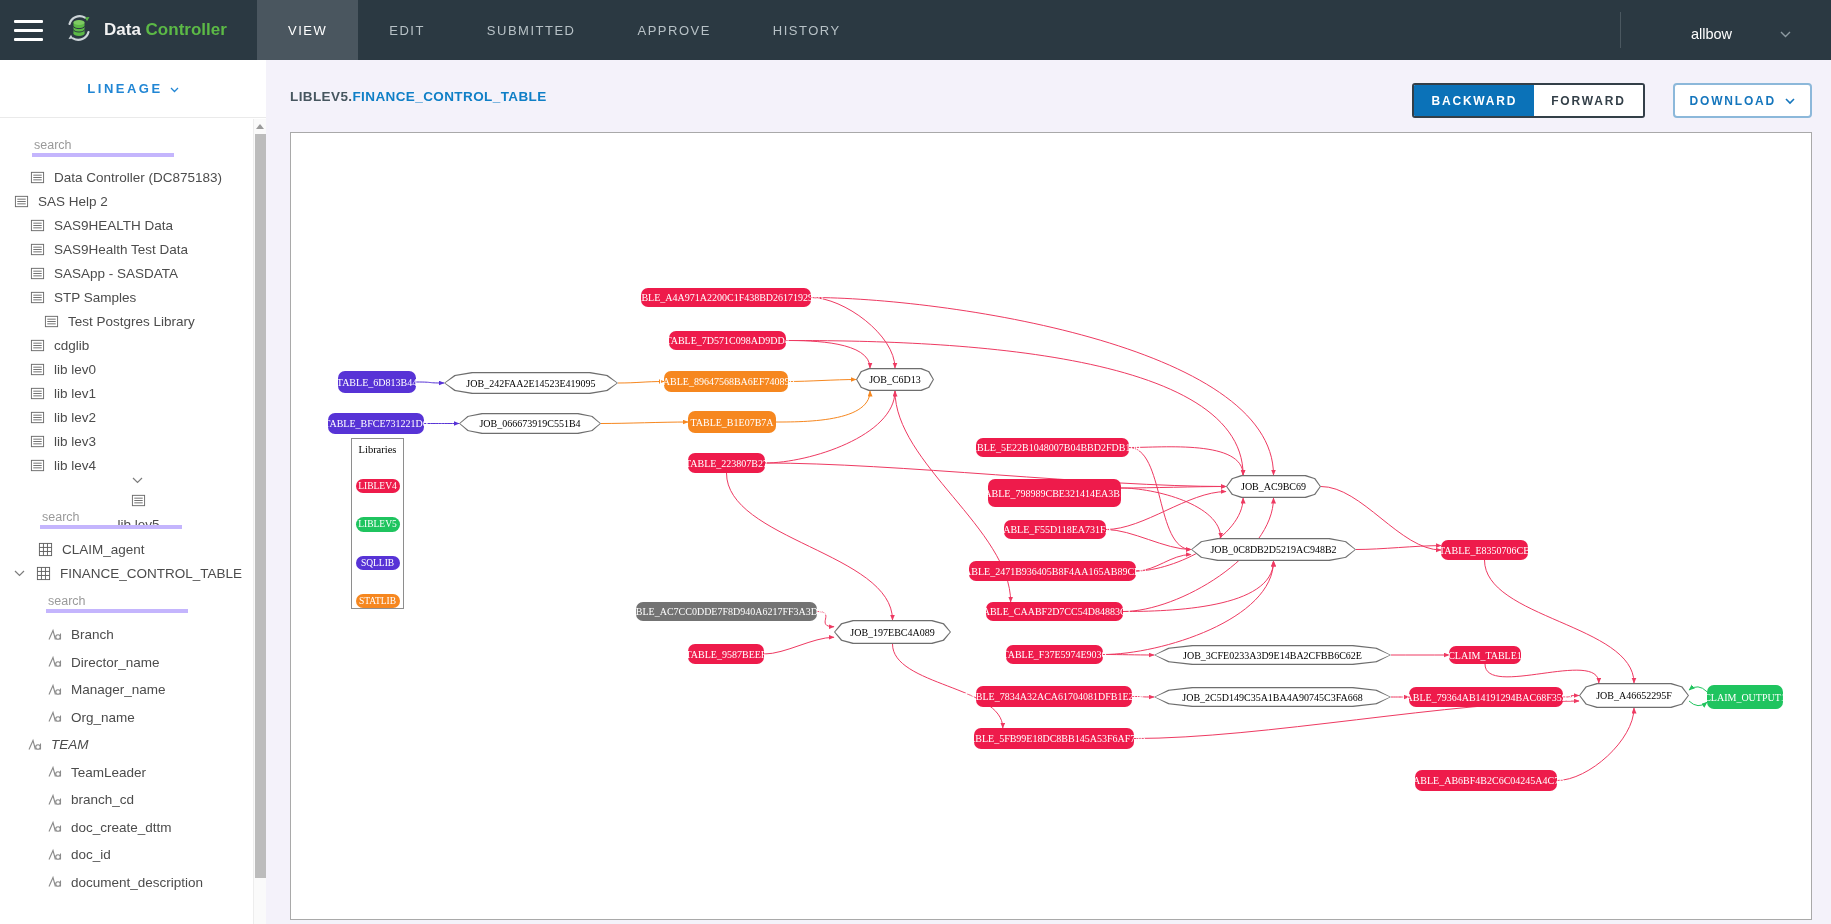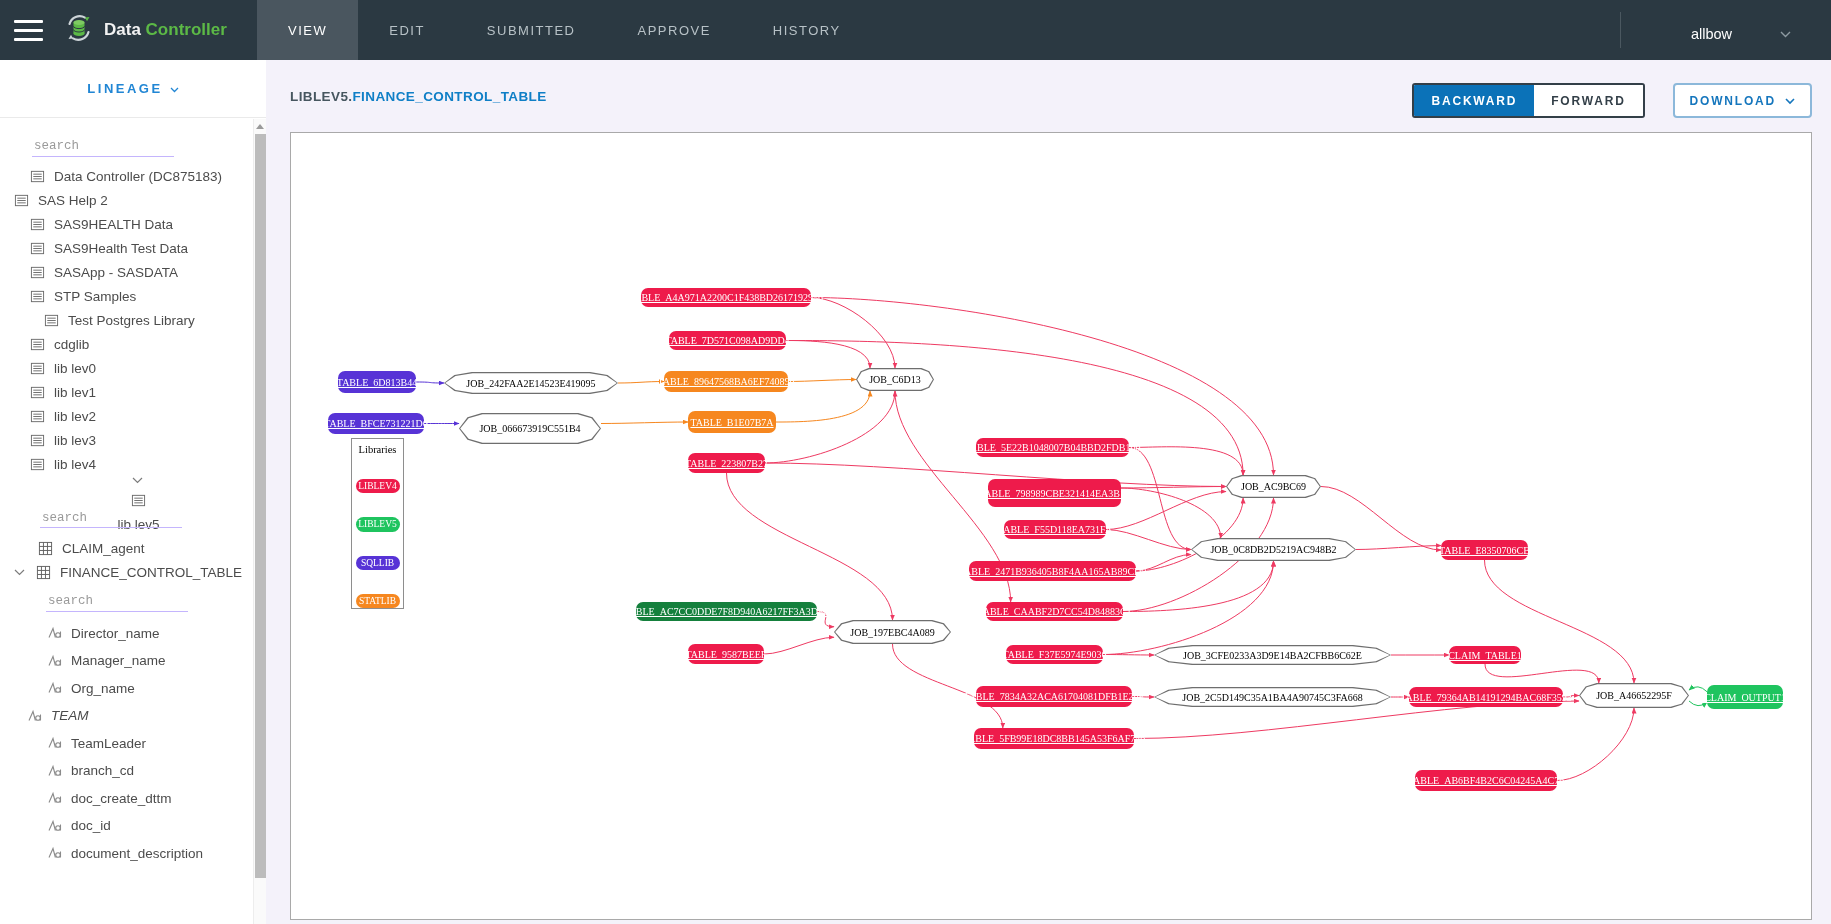--- a/index.html
+++ b/index.html
@@ -28,22 +28,22 @@
     color:#fff; font-size:14.5px; cursor:pointer; height:100%; }
   .chev-sm svg { display:block; }
 
   
   .sidebar { position:absolute; top:60px; left:0; width:266px; height:864px; background:#fff; }
   .lineage-bar { height:58px; display:flex; align-items:center; justify-content:center; gap:7px;
     color:#2186d4; font-size:13px; font-weight:bold; letter-spacing:2.5px; cursor:pointer;
     border-bottom:1px solid #eaeaea; }
   .tree { position:absolute; top:59px; left:0; right:13px; bottom:0; overflow:hidden; padding-top:10px; }
   .search-wrap { margin-top:6px; margin-bottom:8px; }
-  .tree-search { border:none; border-bottom:1px solid #c4b5fd; outline:none; font-size:12.5px;
-    height:20px; width:142px; color:#444; background:transparent; font-family:Liberation Mono, monospace; }
+  .tree-search { border:none; border-bottom:4px solid #c4b5fd; outline:none; font-size:12.5px;
+    height:20px; width:142px; color:#444; background:transparent; font-family:Liberation Sans, sans-serif; }
   .tree-search::placeholder { color:#9a9a9a; }
   .trow { display:flex; align-items:center; gap:9px; height:24px; font-size:13.5px;
     color:#4c4c4c; cursor:pointer; white-space:nowrap; }
   .trow.crow { height:27.5px; }
   .ticn { display:flex; align-items:center; }
   .tchev { display:flex; align-items:center; width:13px; }
 
   
   .sb-scroll { position:absolute; top:59px; right:0; width:13px; bottom:0;
     background:#fafafa; border-left:1px solid #ededed; }
@@ -63,21 +63,21 @@
   .btn-forward { background:#fff; color:#333f48; border:none; padding:0 17px; height:100%; }
   .btn-download { height:35px; background:#fff; color:#1576bd; border:2px solid #8cb8da;
     border-radius:4px; padding:0 15px; display:flex; align-items:center; gap:9px; }
 
   .canvas { position:absolute; left:24px; top:72px; width:1522px; height:788px;
     background:#fff; border:1px solid #a9a9a9; }
   .edges { position:absolute; left:0; top:0; pointer-events:none; }
 
   .tnode { position:absolute; display:flex; align-items:center; justify-content:center;
     border-radius:7px; color:#fff; font-family:"Liberation Serif",serif; font-size:10px;
-    cursor:pointer; white-space:nowrap; z-index:2;text-decoration:underline; }
+    cursor:pointer; white-space:nowrap; z-index:2; }
   .job { position:absolute; cursor:pointer; z-index:2; }
   .job .oct { position:absolute; inset:0;
     clip-path:polygon(0% 50%, 6% 14%, 16% 0%, 84% 0%, 94% 14%, 100% 50%, 94% 86%, 84% 100%, 16% 100%, 6% 86%); }
   .job .octfill { position:absolute; inset:1.2px; background:#fff;
     clip-path:polygon(0% 50%, 6% 14%, 16% 0%, 84% 0%, 94% 14%, 100% 50%, 94% 86%, 84% 100%, 16% 100%, 6% 86%); }
   .job .lbl { position:absolute; inset:0; display:flex; align-items:center; justify-content:center;
     font-family:"Liberation Serif",serif; font-size:10px; color:#000; white-space:nowrap; }
 
   .legend { position:absolute; background:#fff; border:1.5px solid #8e8e8e;
     display:flex; flex-direction:column; align-items:center; z-index:2;
@@ -327,20 +327,30 @@
             <rect x="1.5" y="1.5" width="13" height="13" fill="none" stroke="#5f5f5f"></rect>
             <line x1="1.5" y1="5.8" x2="14.5" y2="5.8" stroke="#5f5f5f"></line>
             <line x1="1.5" y1="10.1" x2="14.5" y2="10.1" stroke="#5f5f5f"></line>
             <line x1="5.8" y1="1.5" x2="5.8" y2="14.5" stroke="#5f5f5f"></line>
             <line x1="10.1" y1="1.5" x2="10.1" y2="14.5" stroke="#5f5f5f"></line>
           </svg>
         </span>
         <span>FINANCE_CONTROL_TABLE</span>
       </div>
       <div class="search-wrap" style="margin-left: 46px;"><input class="tree-search" placeholder="search" style=""></div>
+      <div class="trow crow" style="padding-left: 46px;">
+        <span class="ticn">
+          <svg width="16" height="14" viewBox="0 0 16 14">
+            <path d="M3 11.5 L7 2.5 L9.4 11.5" fill="none" stroke="#8a8a8a" stroke-width="1.1"></path>
+            <circle cx="12" cy="9" r="2.3" fill="none" stroke="#8a8a8a" stroke-width="1.1"></circle>
+            <line x1="14.5" y1="5.5" x2="14.5" y2="11.5" stroke="#8a8a8a" stroke-width="1.1"></line>
+          </svg>
+        </span>
+        <span>Branch</span>
+      </div>
       <div class="trow crow" style="padding-left: 46px;">
         <span class="ticn">
           <svg width="16" height="14" viewBox="0 0 16 14">
             <path d="M3 11.5 L7 2.5 L9.4 11.5" fill="none" stroke="#8a8a8a" stroke-width="1.1"></path>
             <circle cx="12" cy="9" r="2.3" fill="none" stroke="#8a8a8a" stroke-width="1.1"></circle>
             <line x1="14.5" y1="5.5" x2="14.5" y2="11.5" stroke="#8a8a8a" stroke-width="1.1"></line>
           </svg>
         </span>
         <span>Director_name</span>
       </div>
@@ -513,21 +523,21 @@
         <path d="M 1416 558.72 Q 1407 549.86 1398 557" fill="none" stroke="#21c45e" stroke-width="1" marker-end="url(#arr-green)"></path>
         <path d="M 1398 568 Q 1407 576.64 1416 569.28" fill="none" stroke="#21c45e" stroke-width="1" marker-end="url(#arr-green)"></path>
       </svg>
       <div class="tnode" title="TABLE_6D813B44" style="background: rgb(87, 51, 214); left: 47px; top: 238px; width: 78px; height: 22px;">TABLE_6D813B44</div>
       <div class="tnode" title="TABLE_BFCE731221D6" style="background: rgb(87, 51, 214); left: 37px; top: 280px; width: 96px; height: 21px;">TABLE_BFCE731221D6</div>
       <div class="job" title="JOB_242FAA2E14523E419095" style="left: 153px; top: 239px; width: 174px; height: 22px;">
         <div class="oct" style="background:#6e6e6e"></div>
         <div class="octfill"></div>
         <div class="lbl">JOB_242FAA2E14523E419095</div>
       </div>
-      <div class="job" title="JOB_066673919C551B4" style="left: 168px; top: 280px; width: 142px; height: 31px;">
+      <div class="job" title="JOB_066673919C551B4" style="left: 168px; top: 280px; width: 142px; height: 21px;">
         <div class="oct" style="background:#6e6e6e"></div>
         <div class="octfill"></div>
         <div class="lbl">JOB_066673919C551B4</div>
       </div>
       <div class="tnode" title="TABLE_89647568BA6EF740896" style="background: rgb(246, 135, 31); left: 373px; top: 238px; width: 124px; height: 21px;">TABLE_89647568BA6EF740896</div>
       <div class="tnode" title="TABLE_B1E07B7A" style="background: rgb(246, 135, 31); left: 397px; top: 278px; width: 88px; height: 22px;">TABLE_B1E07B7A</div>
       <div class="tnode" title="TABLE_A4A971A2200C1F438BD2617192956" style="background: rgb(238, 27, 75); left: 350px; top: 155px; width: 170px; height: 19px;">TABLE_A4A971A2200C1F438BD2617192956</div>
       <div class="tnode" title="TABLE_7D571C098AD9DD4" style="background: rgb(238, 27, 75); left: 378px; top: 198px; width: 117px; height: 19px;">TABLE_7D571C098AD9DD4</div>
       <div class="job" title="JOB_C6D13" style="left: 565px; top: 235px; width: 78px; height: 23px;">
         <div class="oct" style="background:#6e6e6e"></div>
@@ -544,21 +554,21 @@
       </div>
       <div class="tnode" title="TABLE_F55D118EA731FA" style="background: rgb(238, 27, 75); left: 713px; top: 387px; width: 102px; height: 19px;">TABLE_F55D118EA731FA</div>
       <div class="job" title="JOB_0C8DB2D5219AC948B2" style="left: 900px; top: 405px; width: 165px; height: 23px;">
         <div class="oct" style="background:#6e6e6e"></div>
         <div class="octfill"></div>
         <div class="lbl">JOB_0C8DB2D5219AC948B2</div>
       </div>
       <div class="tnode" title="TABLE_2471B936405B8F4AA165AB89CD9" style="background: rgb(238, 27, 75); left: 678px; top: 428px; width: 167px; height: 20px;">TABLE_2471B936405B8F4AA165AB89CD9</div>
       <div class="tnode" title="TABLE_CAABF2D7CC54D84883C1" style="background: rgb(238, 27, 75); left: 695px; top: 469px; width: 137px; height: 19px;">TABLE_CAABF2D7CC54D84883C1</div>
       <div class="tnode" title="TABLE_E8350706CB" style="background: rgb(238, 27, 75); left: 1150px; top: 407px; width: 87px; height: 20px;">TABLE_E8350706CB</div>
-      <div class="tnode" title="TABLE_AC7CC0DDE7F8D940A6217FF3A3D8C" style="background: #15803d; left: 345px; top: 469px; width: 181px; height: 19px;">TABLE_AC7CC0DDE7F8D940A6217FF3A3D8C</div>
+      <div class="tnode" title="TABLE_AC7CC0DDE7F8D940A6217FF3A3D8C" style="background: #737373; left: 345px; top: 469px; width: 181px; height: 19px;">TABLE_AC7CC0DDE7F8D940A6217FF3A3D8C</div>
       <div class="job" title="JOB_197EBC4A089" style="left: 543px; top: 487px; width: 117px; height: 24px;">
         <div class="oct" style="background:#6e6e6e"></div>
         <div class="octfill"></div>
         <div class="lbl">JOB_197EBC4A089</div>
       </div>
       <div class="tnode" title="TABLE_9587BEEF" style="background: rgb(238, 27, 75); left: 397px; top: 511px; width: 76px; height: 20px;">TABLE_9587BEEF</div>
       <div class="tnode" title="TABLE_F37E5974E9036" style="background: rgb(238, 27, 75); left: 715px; top: 512px; width: 97px; height: 19px;">TABLE_F37E5974E9036</div>
       <div class="job" title="JOB_3CFE0233A3D9E14BA2CFBB6C62E" style="left: 863px; top: 512px; width: 237px; height: 20px;">
         <div class="oct" style="background:#6e6e6e"></div>
         <div class="octfill"></div>

